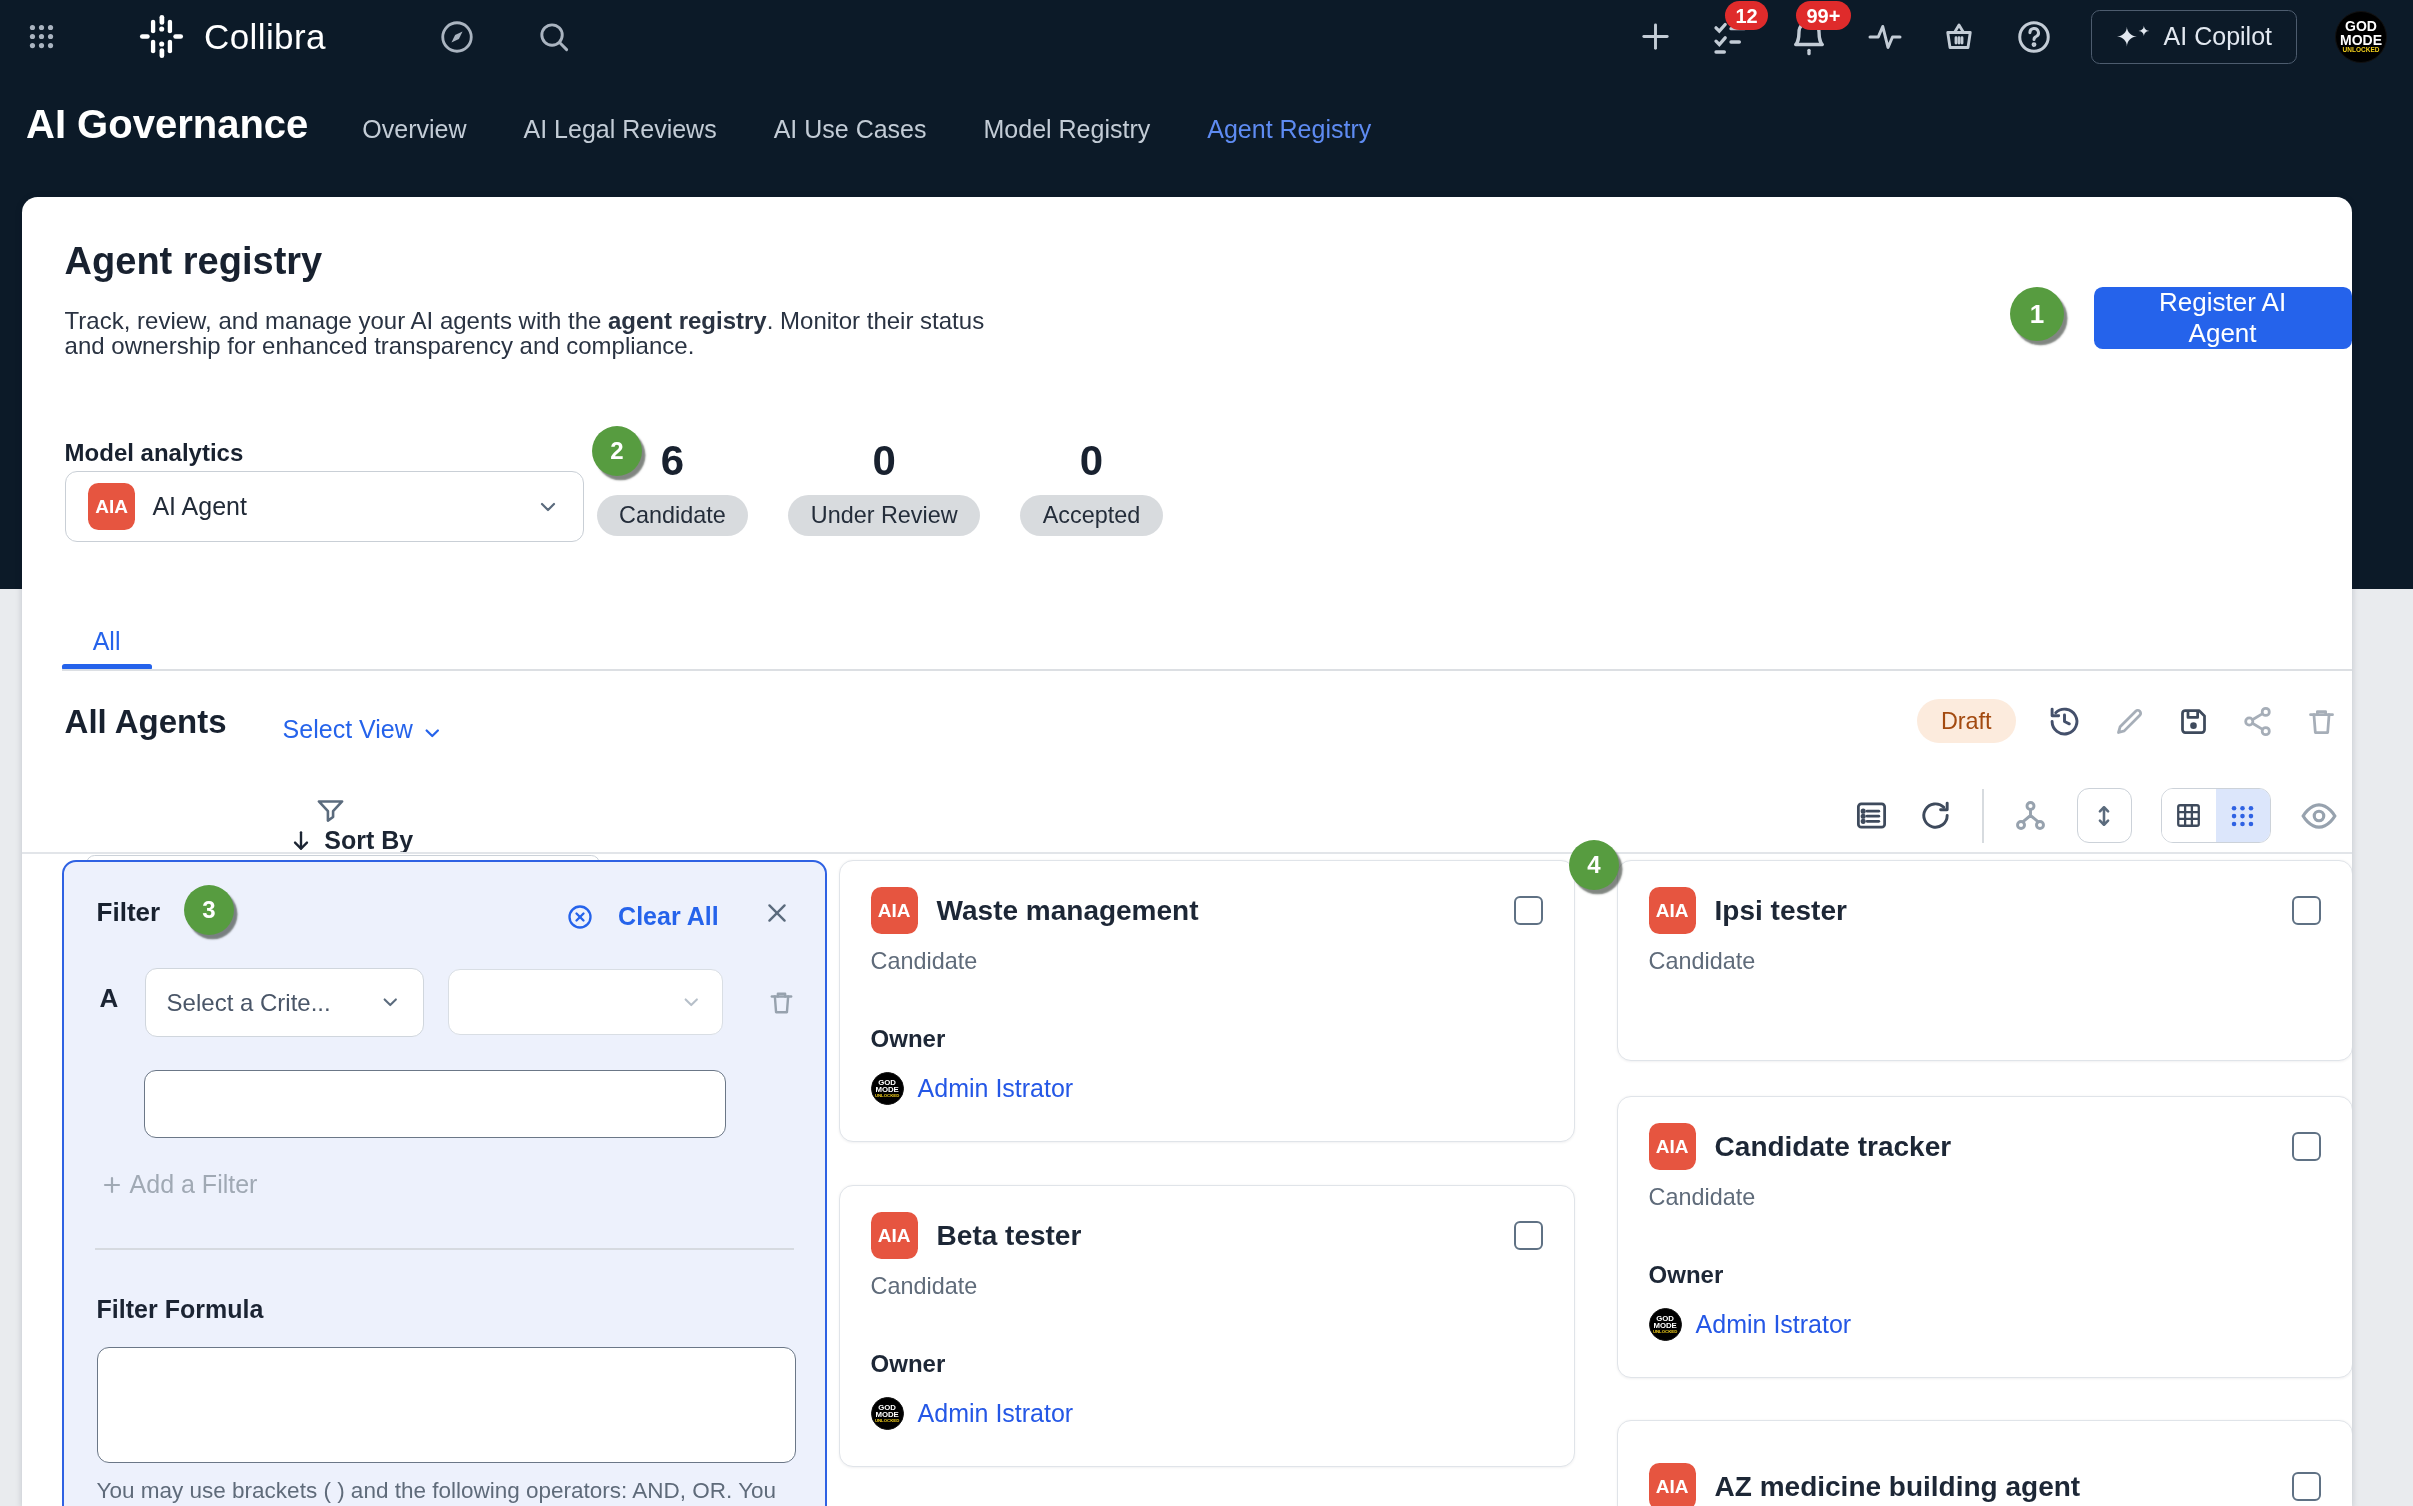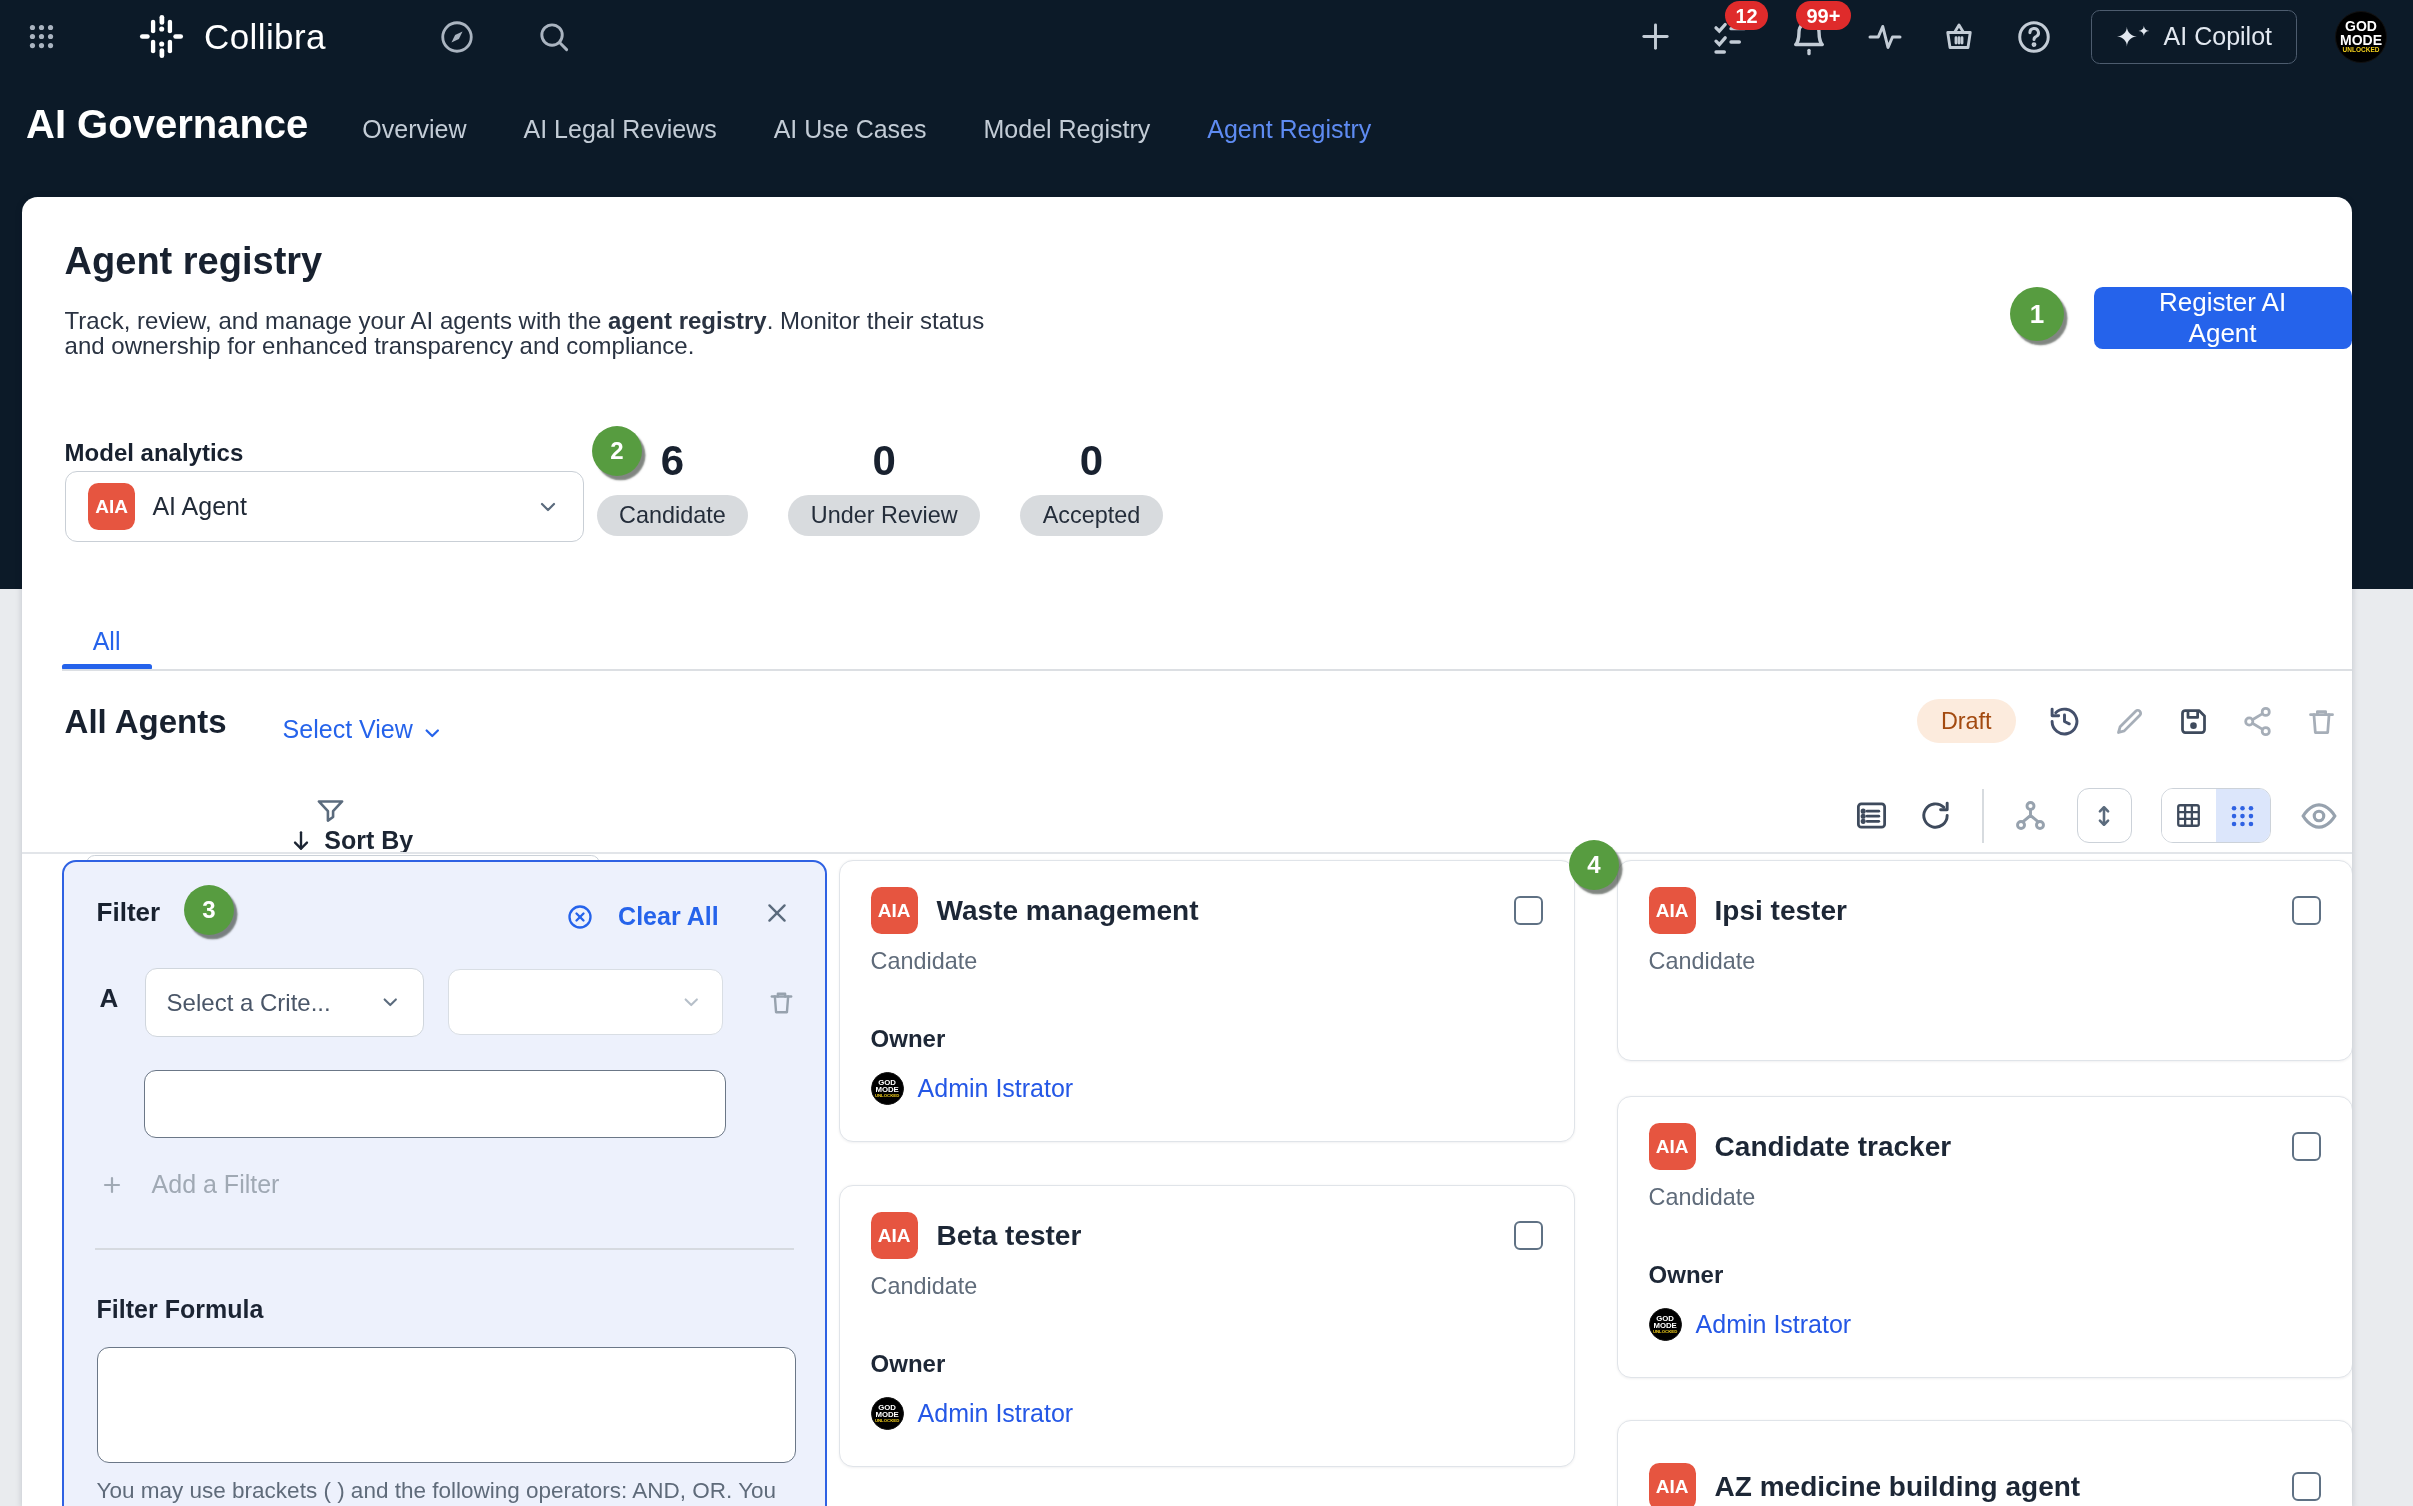--- a/index.html
+++ b/index.html
@@ -77,21 +77,21 @@
   .filter-panel { position:absolute; left:40px; top:663px; width:765px; height:874px; background:#edf1fc; border:2.6px solid #2f62e3; border-radius:14px; }
   .fp-title { position:absolute; left:33px; top:35px; font-size:26px; font-weight:600; color:#18212f; }
   .fp-clear { position:absolute; right:106px; top:40px; display:flex; align-items:center; gap:24px; font-size:25px; font-weight:600; color:#2563eb; cursor:pointer; }
   .fp-x { position:absolute; right:35px; top:38px; color:#5b6b7d; cursor:pointer; }
   .fp-a { position:absolute; left:36px; top:121px; font-size:26px; font-weight:600; }
   .fp-sel1 { position:absolute; left:81px; top:106px; width:279px; height:69px; background:#fff; border:1.7px solid #d0d6dd; border-radius:12px; display:flex; align-items:center; padding:0 21px; font-size:24px; color:#4a5668; cursor:pointer; }
   .fp-sel1 .chev,.fp-sel2 .chev { margin-left:auto; color:#7c8896; }
   .fp-sel2 { position:absolute; left:384px; top:107px; width:275px; height:66px; background:#fff; border:1.7px solid #d9dee4; border-radius:12px; display:flex; align-items:center; padding:0 19px; cursor:pointer; }
   .fp-trash { position:absolute; right:29px; top:126px; color:#97a2ae; cursor:pointer; }
   .fp-input { position:absolute; left:80px; top:208px; width:582px; height:68px; background:#fff; border:1.7px solid #6b7787; border-radius:12px; }
-  .fp-add { position:absolute; left:36px; top:308px; display:flex; align-items:center; gap:28px; font-size:25px; color:#a0a9b4; cursor:pointer; }
+  .fp-add { position:absolute; left:36px; top:308px; display:flex; align-items:center; gap:6px; font-size:25px; color:#a0a9b4; cursor:pointer; }
   .fp-div { position:absolute; left:31px; right:31px; top:386px; height:1.7px; background:#d6dae0; }
   .fp-formula-label { position:absolute; left:33px; top:433px; font-size:25px; font-weight:700; }
   .fp-textarea { position:absolute; left:33px; top:485px; width:699px; height:116px; background:#fff; border:1.7px solid #6b7787; border-radius:12px; resize:none; }
   .fp-help { position:absolute; left:33px; top:616px; width:703px; font-size:22.5px; color:#5f6b7a; }
 
   
   .agent-card { position:absolute; background:#fff; border:1.7px solid #e0e4e9; border-radius:14px; box-shadow:0 0.9px 2.6px rgba(16,24,40,.06); padding:26px 31px; width:736px; }
   .card-head { display:flex; align-items:center; gap:19px; }
   .card-title { font-size:28px; font-weight:600; color:#1d2736; }
   .checkbox { margin-left:auto; width:29px; height:29px; border:2.6px solid #5f7184; border-radius:6px; background:#fff; cursor:pointer; flex:0 0 29px; }

